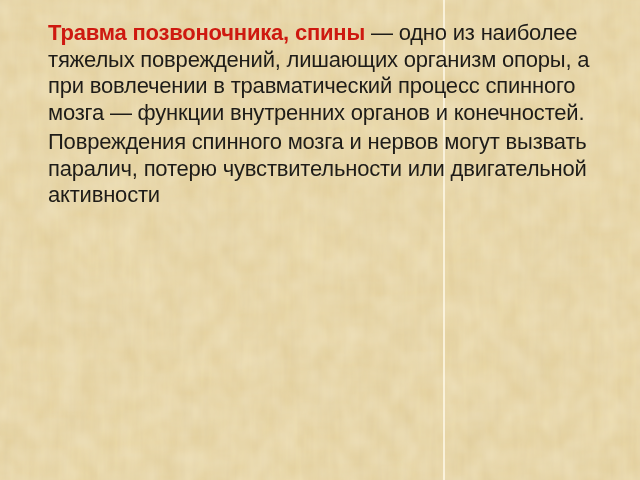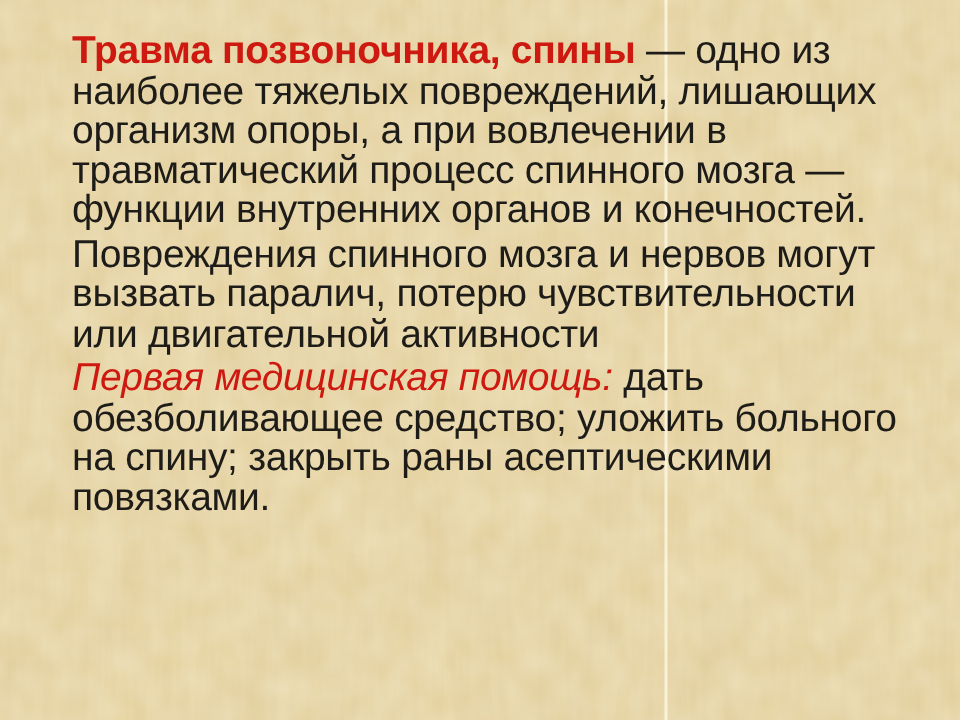--- a/index.html
+++ b/index.html
@@ -31,21 +31,21 @@
     pointer-events: none;
   }
 
   .content {
     position: absolute;
     left: 0;
     top: 0;
     width: 640px;
     box-sizing: border-box;
     padding: 20px 20px 0 38px;
-    font-size: 26px;
+    font-size: 22px;
     line-height: 26.5px;
     color: #1e1c18;
     letter-spacing: -0.2px;
   }
 
   .content p { margin: 0 0 3px 0; }
 
   
   .p-std { padding-left: 10px; }
 
@@ -95,16 +95,15 @@
 
   <div class="seam"></div>
 
   <div class="content">
 
     <p class="p-std"><span class="lead-bold">Травма позвоночника, спины</span><span> — одно из наиболее тяжелых повреждений, лишающих организм опоры, а при вовлечении в травматический процесс спинного мозга — функции внутренних органов и конечностей.</span></p>
 
     <p class="p-std"><span>Повреждения спинного мозга и нервов могут вызвать паралич, потерю чувствительности или двигательной активности</span></p>
 
 
-    <p class="p-std"><span class="lead-italic">Первая медицинская помощь:</span><span> дать обезболивающее средство; уложить больного на спину; закрыть раны асептическими повязками.</span></p>
 
   </div>
 </div>
 
 </body></html>

